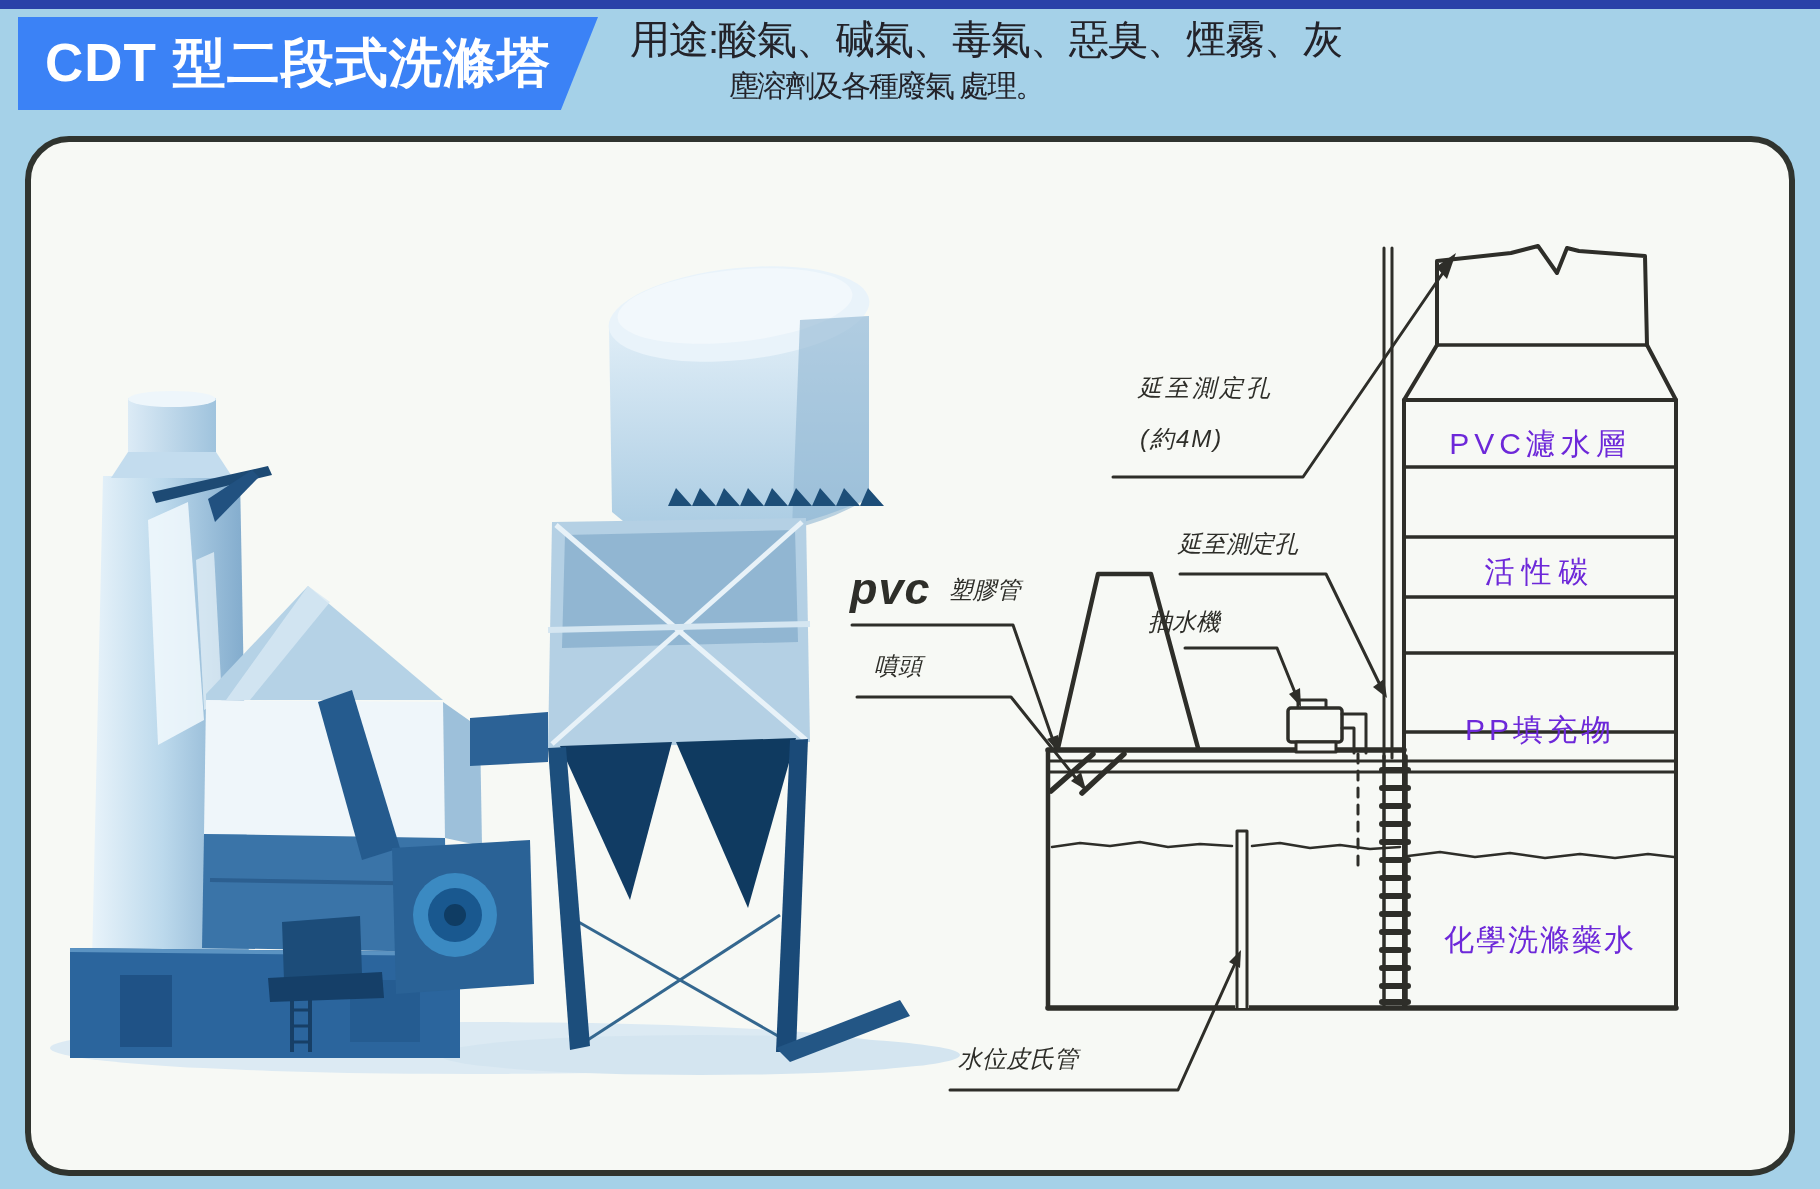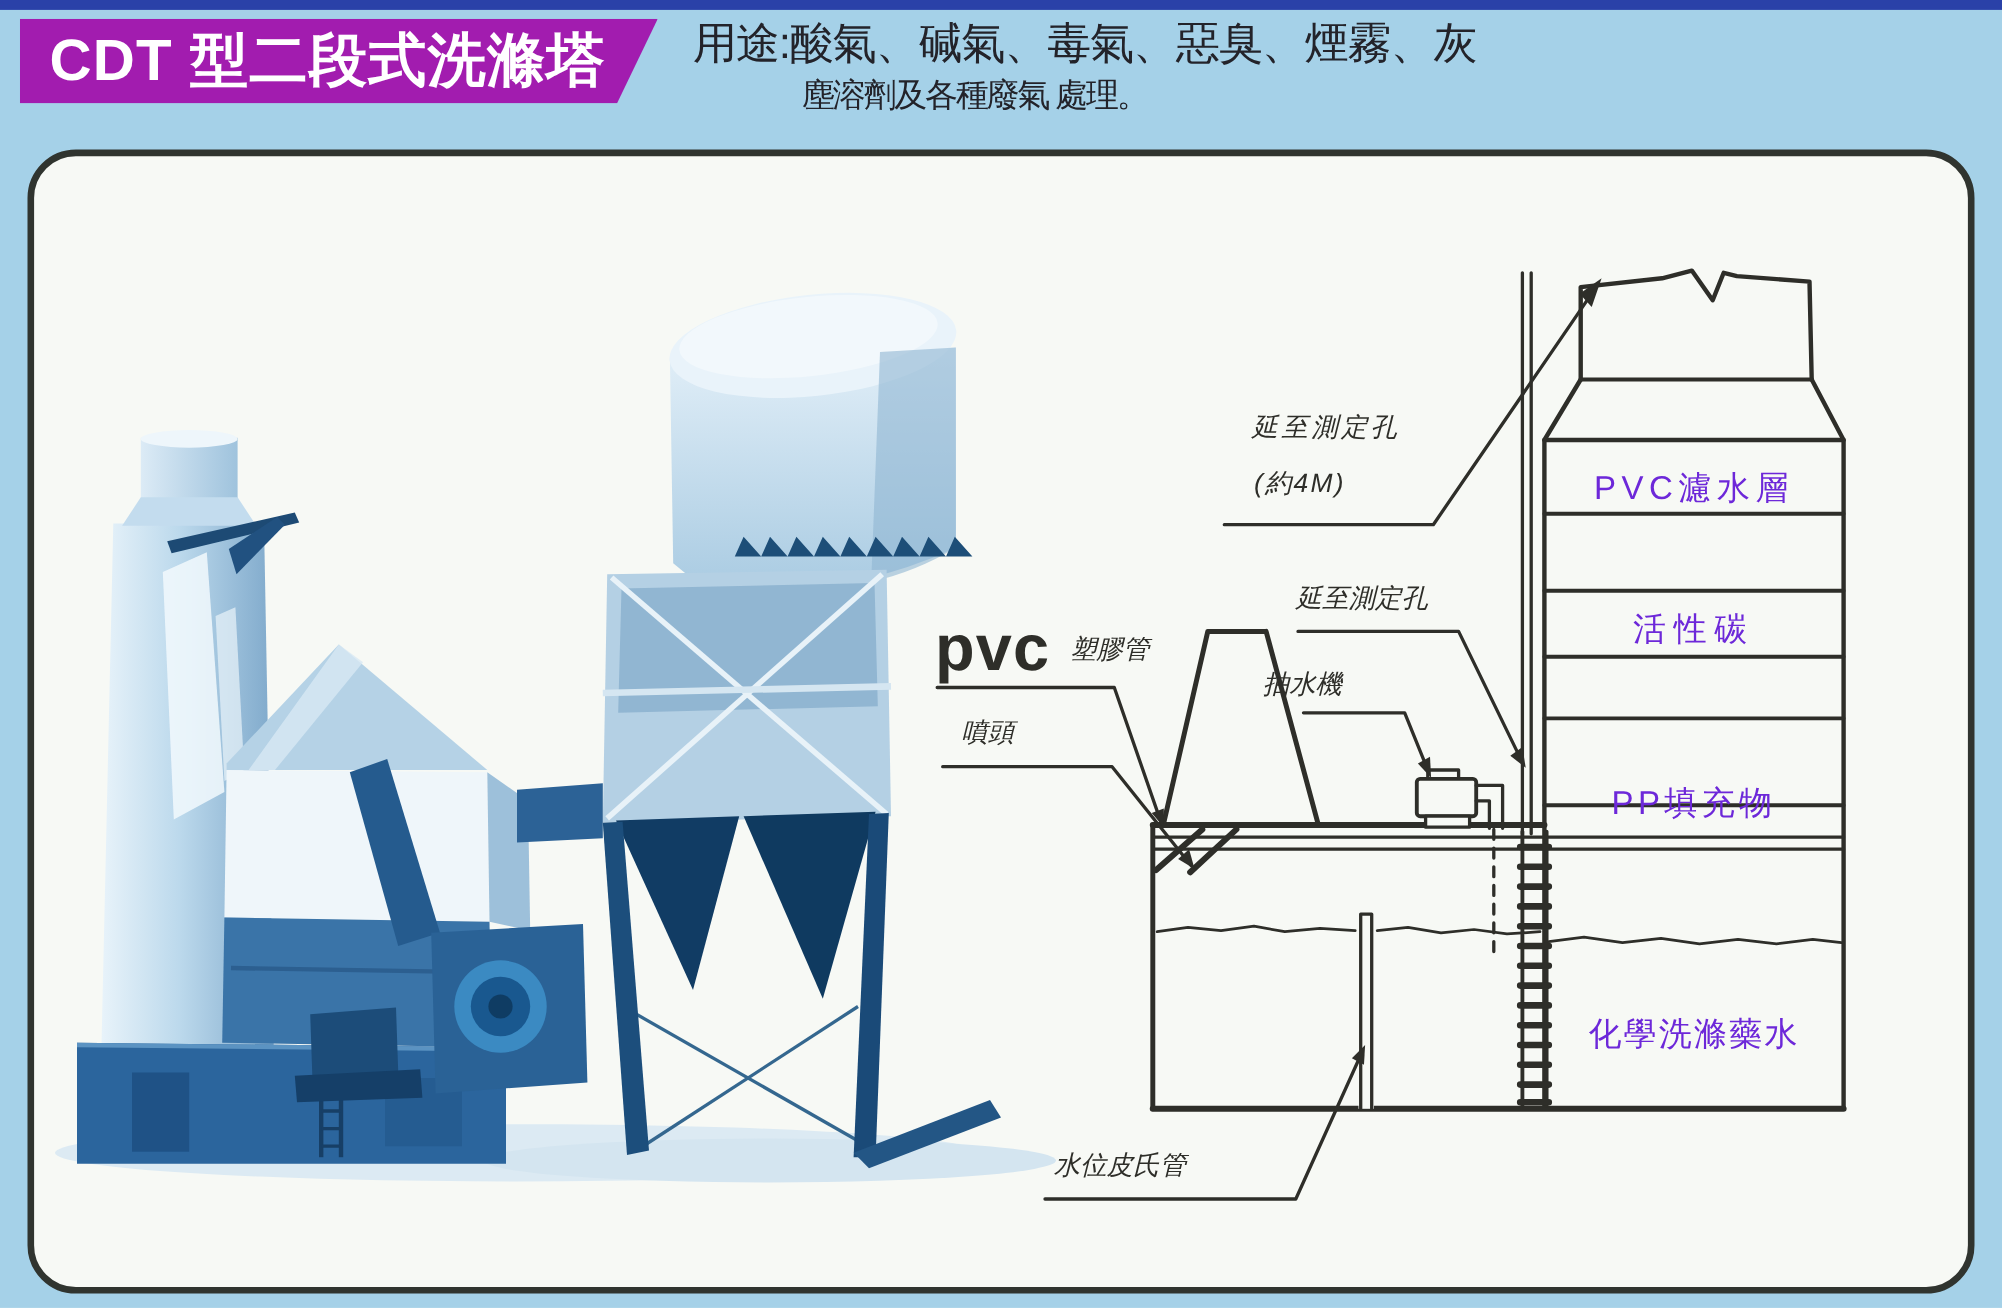--- a/index.html
+++ b/index.html
@@ -4,42 +4,42 @@
 <style>
   html,body{margin:0;padding:0;}
   body{
     width:1820px;height:1189px;position:relative;overflow:hidden;
     background:#a5d1e8;
     font-family:"Liberation Sans","DejaVu Sans",sans-serif;
     -webkit-font-smoothing:antialiased;
   }
   .top-strip{position:absolute;left:0;top:0;width:1820px;height:9px;background:#2a41a8;}
   .banner{
-    position:absolute;left:18px;top:17px;width:580px;height:77px;
-    background:#a21caf;
+    position:absolute;left:18px;top:17px;width:580px;height:93px;
+    background:#3b82f6;
     clip-path:polygon(0 0,100% 0,93.6% 100%,0 100%);
     display:flex;align-items:center;
   }
   .banner span{
     color:#ffffff;font-size:53px;font-weight:bold;letter-spacing:1px;
     padding-left:27px;white-space:nowrap;
   }
   .usage{position:absolute;color:#23232a;}
   .usage-line1{position:absolute;left:630px;top:12px;font-size:40px;letter-spacing:-1px;font-weight:500;white-space:nowrap;}
   .usage-line2{position:absolute;left:729px;top:66px;font-size:30px;letter-spacing:-2px;font-weight:400;white-space:nowrap;}
   .frame{
     position:absolute;left:25px;top:136px;width:1770px;height:1040px;
     box-sizing:border-box;border:6px solid #30342f;border-radius:44px;
     background:#f7f9f5;
   }
   svg.layer{position:absolute;left:0;top:0;pointer-events:none;}
   .dlabel{position:absolute;color:#2e2e29;white-space:nowrap;}
   .fs30{font-size:24px;font-style:italic;}
   .pvc-row{display:flex;align-items:flex-end;gap:18px;}
-  .pvc-bold{font-size:59px;font-weight:bold;line-height:34px;letter-spacing:1px;}
+  .pvc-bold{font-size:45px;font-weight:bold;line-height:34px;letter-spacing:1px;font-style:italic;}
   .tower-label{position:absolute;left:1404px;width:272px;text-align:center;color:#6d28d9;font-size:30px;}
 </style>
 </head>
 <body>
 
 <div class="top-strip"></div>
 
 <div class="banner">
   <span>CDT 型二段式洗滌塔</span>
 </div>

